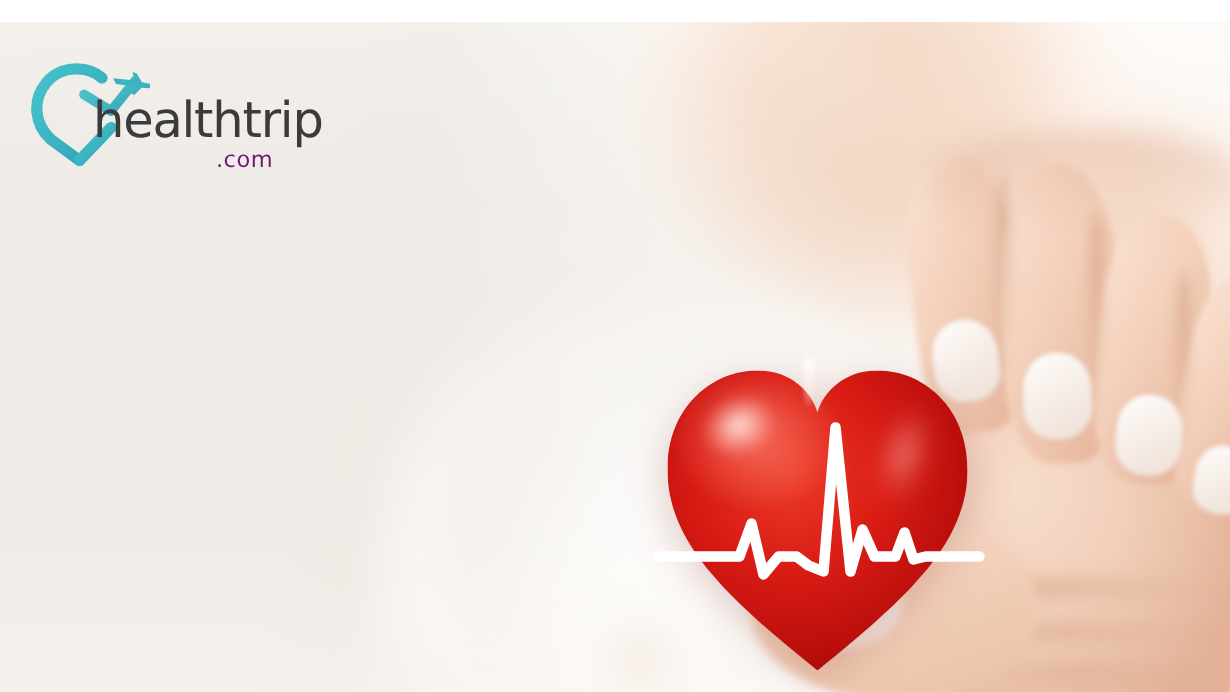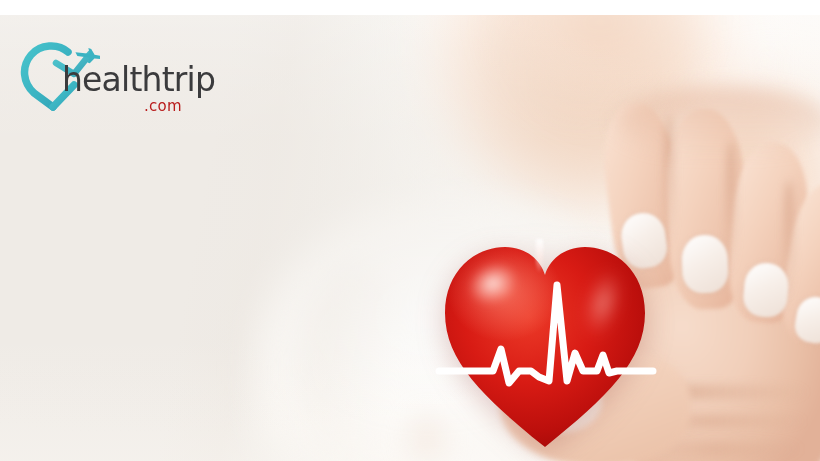--- a/index.html
+++ b/index.html
@@ -241,21 +241,21 @@
     font-weight:400;
     letter-spacing:-0.8px;
     color:#3b3b3d;
     line-height:1;
     white-space:nowrap;
   }
   .logo-tld{
     position:absolute;left:126px;top:58px;
     font-family:"DejaVu Sans",sans-serif;
     font-size:15px;
-    color:#b91c1c;
+    color:#701a75;
     letter-spacing:.3px;
     line-height:1;
   }
 </style>
 </head>
 <body>
 
 <div class="banner">
 
   <div class="photo-layer">

